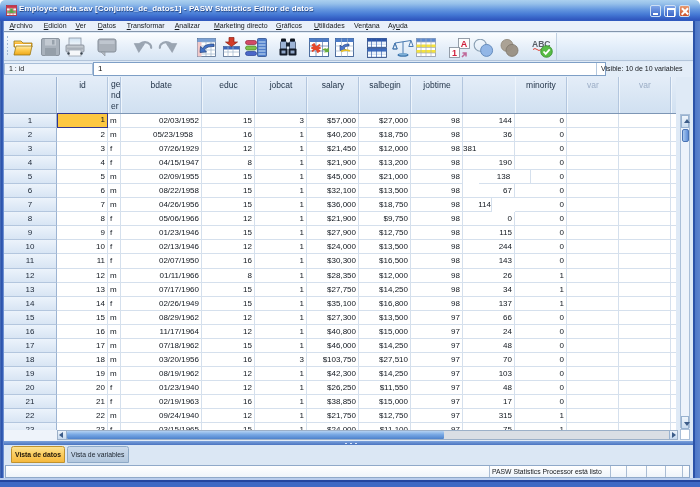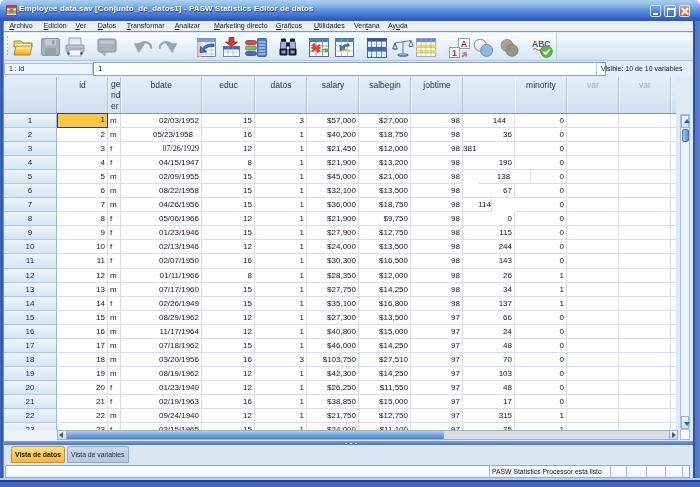--- a/index.html
+++ b/index.html
@@ -319,39 +319,39 @@
   <div id="rfill"></div>
   <div id="tbl">
     <div id="thead">
       <div id="corner"></div>
       <div class="hc" style="left:53px;width:51px;">id</div>
         <div class="hc" style="left:104px;width:12.5px;">
           <div class="gwrap">ge<br>nd<br>er</div>
         </div>
         <div class="hc" style="left:116.5px;width:81.5px;">bdate</div>
         <div class="hc" style="left:198px;width:53px;">educ</div>
-        <div class="hc" style="left:251px;width:52px;">datos</div>
+        <div class="hc" style="left:251px;width:52px;">jobcat</div>
         <div class="hc" style="left:303px;width:52px;">salary</div>
         <div class="hc" style="left:355px;width:52px;">salbegin</div>
         <div class="hc" style="left:407px;width:52px;">jobtime</div>
         <div class="hc" style="left:511px;width:52px;">minority</div>
         <div class="hc" style="left:563px;width:52px;"><span class="varh">var</span></div>
         <div class="hc" style="left:615px;width:52px;"><span class="varh">var</span></div>
         <div class="hc" style="left:667px;width:52px;"></div>
     </div>
     <div class="drow" style="top:37.00px;">
         <div class="rn">1</div>
         <div class="dc " style="left:104px;width:12.5px;text-align:left;padding-left:2px;">m</div>
         <div class="dc " style="left:116.5px;width:81.5px;text-align:right;padding-right:2px;">02/03/1952</div>
         <div class="dc " style="left:198px;width:53px;text-align:right;padding-right:2px;">15</div>
         <div class="dc " style="left:251px;width:52px;text-align:right;padding-right:2px;">3</div>
         <div class="dc " style="left:303px;width:52px;text-align:right;padding-right:2px;">$57,000</div>
         <div class="dc " style="left:355px;width:52px;text-align:right;padding-right:2px;">$27,000</div>
         <div class="dc " style="left:407px;width:52px;text-align:right;padding-right:2px;">98</div>
-        <div class="dc " style="left:459px;width:52px;text-align:right;padding-right:8px;">144</div>
+        <div class="dc " style="left:459px;width:52px;text-align:right;padding-right:2px;">144</div>
         <div class="dc " style="left:511px;width:52px;text-align:right;padding-right:2px;">0</div>
         <div class="dc" style="left:563px;width:52px;"></div>
         <div class="dc" style="left:615px;width:52px;"></div>
         <div class="dc" style="left:667px;width:52px;"></div>
       </div>
       <div class="drow" style="top:51.07px;">
         <div class="rn">2</div>
         <div class="dc " style="left:53px;width:51px;text-align:right;padding-right:2px;">2</div>
         <div class="dc " style="left:104px;width:12.5px;text-align:left;padding-left:2px;">m</div>
         <div class="dc " style="left:116.5px;width:81.5px;text-align:right;padding-right:8px;">05/23/1958</div>
@@ -363,21 +363,21 @@
         <div class="dc " style="left:459px;width:52px;text-align:right;padding-right:2px;">36</div>
         <div class="dc " style="left:511px;width:52px;text-align:right;padding-right:2px;">0</div>
         <div class="dc" style="left:563px;width:52px;"></div>
         <div class="dc" style="left:615px;width:52px;"></div>
         <div class="dc" style="left:667px;width:52px;"></div>
       </div>
       <div class="drow" style="top:65.14px;">
         <div class="rn">3</div>
         <div class="dc " style="left:53px;width:51px;text-align:right;padding-right:2px;">3</div>
         <div class="dc " style="left:104px;width:12.5px;text-align:left;padding-left:2px;">f</div>
-        <div class="dc " style="left:116.5px;width:81.5px;text-align:right;padding-right:2px;font-family:Liberation Serif, serif;">07/26/1929</div>
+        <div class="dc " style="left:116.5px;width:81.5px;text-align:right;padding-right:2px;">07/26/1929</div>
         <div class="dc " style="left:198px;width:53px;text-align:right;padding-right:2px;">12</div>
         <div class="dc " style="left:251px;width:52px;text-align:right;padding-right:2px;">1</div>
         <div class="dc " style="left:303px;width:52px;text-align:right;padding-right:2px;">$21,450</div>
         <div class="dc " style="left:355px;width:52px;text-align:right;padding-right:2px;">$12,000</div>
         <div class="dc " style="left:407px;width:52px;text-align:right;padding-right:2px;">98</div>
         <div class="dc " style="left:459px;width:52px;text-align:left;padding-right:2px;">381</div>
         <div class="dc " style="left:511px;width:52px;text-align:right;padding-right:2px;">0</div>
         <div class="dc" style="left:563px;width:52px;"></div>
         <div class="dc" style="left:615px;width:52px;"></div>
         <div class="dc" style="left:667px;width:52px;"></div>

